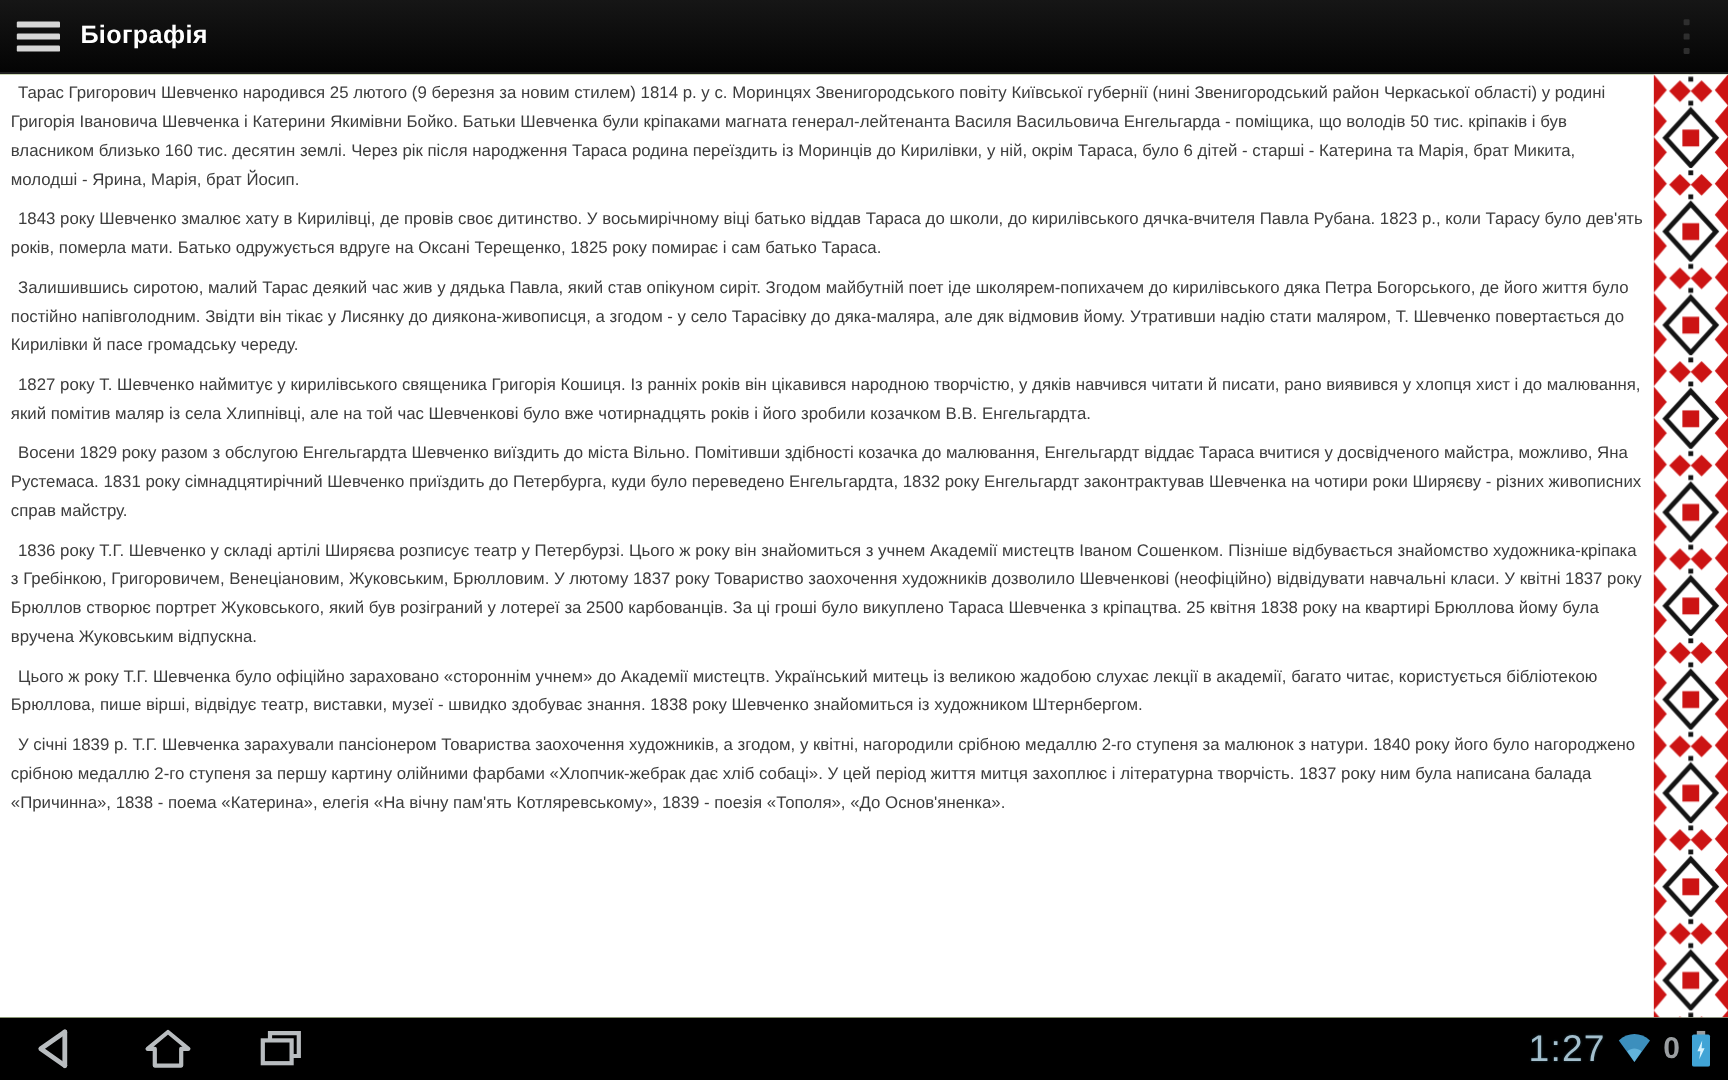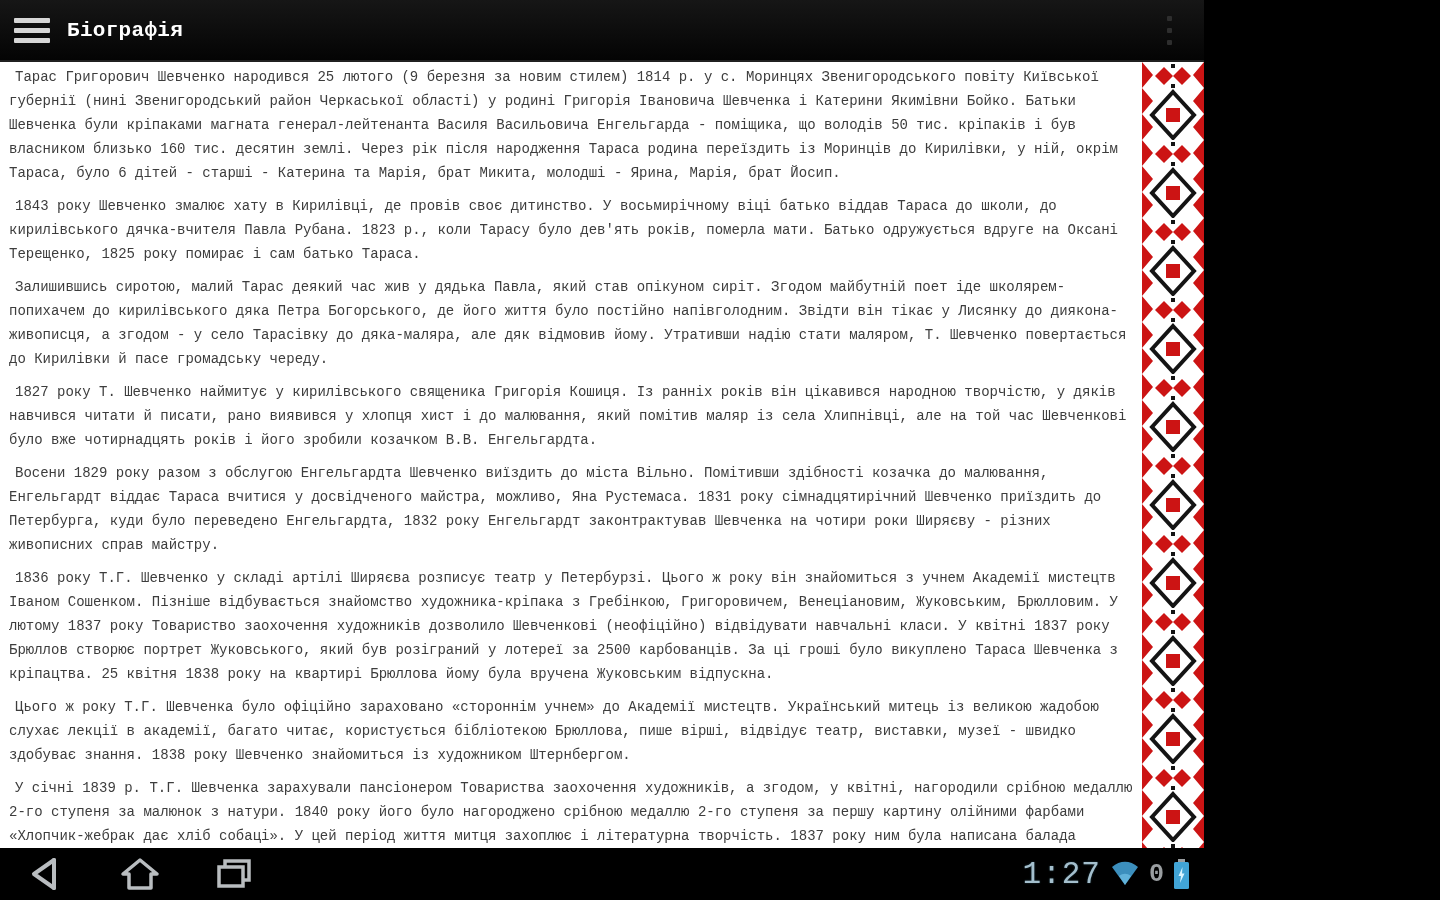--- a/index.html
+++ b/index.html
@@ -1,18 +1,18 @@
 <!DOCTYPE html>
 <html><head>
 <meta charset="utf-8">
 <style>
   html,body{margin:0;padding:0;background:#000;}
   .screen{
-    position:relative;width:1204px;height:900px;overflow:hidden;
-    background:#bef264;font-family:Liberation Mono, monospace;
+    position:relative;width:1440px;height:900px;overflow:hidden;
+    background:#bef264;font-family:Liberation Sans, sans-serif;
   }
 
   
   .topbar{
     position:absolute;top:0;left:0;right:0;height:62px;
     background:linear-gradient(#161616,#040404);
     border-bottom:2px solid #202020;box-sizing:border-box;
     display:flex;align-items:center;
   }
   .menu-btn{width:36px;margin-left:14px;display:flex;flex-direction:column;gap:5px;cursor:pointer;}

